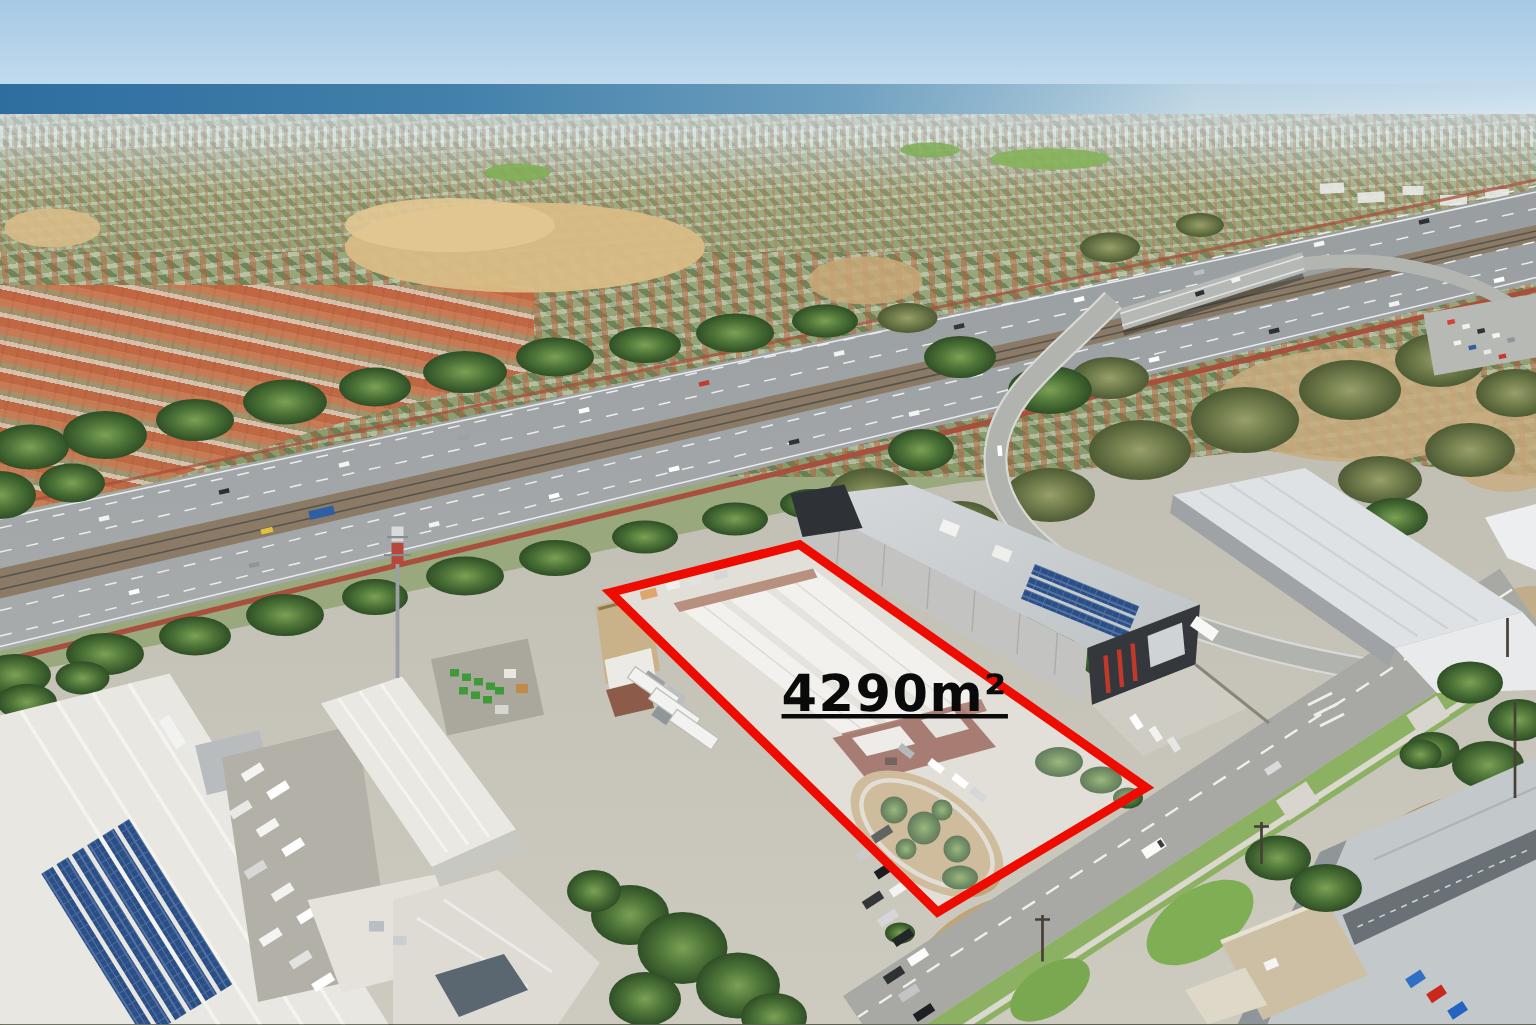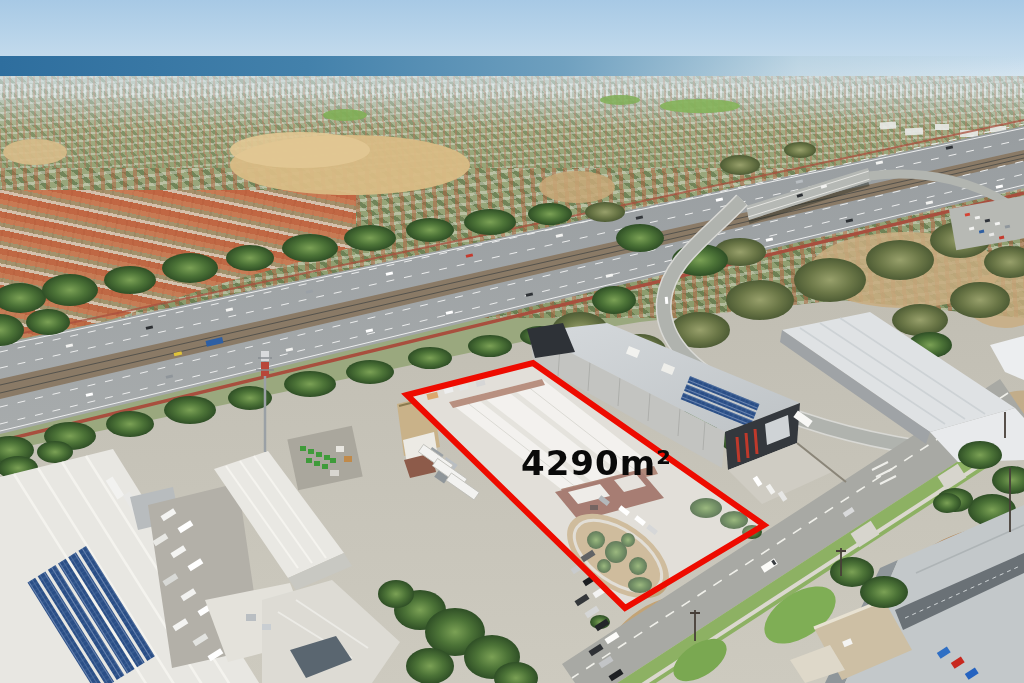--- a/index.html
+++ b/index.html
@@ -24,21 +24,21 @@
       repeating-linear-gradient(38deg, rgba(74,99,56,.5) 0 4px, rgba(0,0,0,0) 4px 10px),
       linear-gradient(#9aa77c,#8a9a6b);}
   .estate{position:absolute;left:0;top:190px;width:356px;height:156px;
     background:
       repeating-linear-gradient(12deg, rgba(196,96,60,.75) 0 6px, rgba(228,221,207,.7) 6px 9px, rgba(150,160,120,.55) 9px 13px, rgba(205,122,82,.75) 13px 18px),
       repeating-linear-gradient(102deg, rgba(110,55,35,.28) 0 2px, rgba(0,0,0,0) 2px 10px),
       linear-gradient(#b97a58,#a98862);
     clip-path:polygon(0 0,100% 0,100% 36%,62% 60%,30% 84%,0 98%);}
   svg.scene{position:absolute;left:0;top:0;z-index:5;}
   .area-label{position:absolute;left:521px;top:446px;z-index:30;
-    font-weight:bold;font-size:34px;line-height:1;color:#0a0a0a;letter-spacing:1px;}
+    font-weight:bold;font-size:34px;line-height:1;color:#0a0a0a;letter-spacing:1px;text-decoration:underline;}
   .boundary{fill:rgba(255,255,255,0.25);stroke:#ee0b00;stroke-width:6;stroke-linejoin:miter;}
 </style>
 </head>
 <body>
 
 <div class="stage">
   <div class="layer sky"></div>
   <div class="layer ocean"></div>
   <div class="layer far-suburbs"></div>
   <div class="layer haze"></div>

